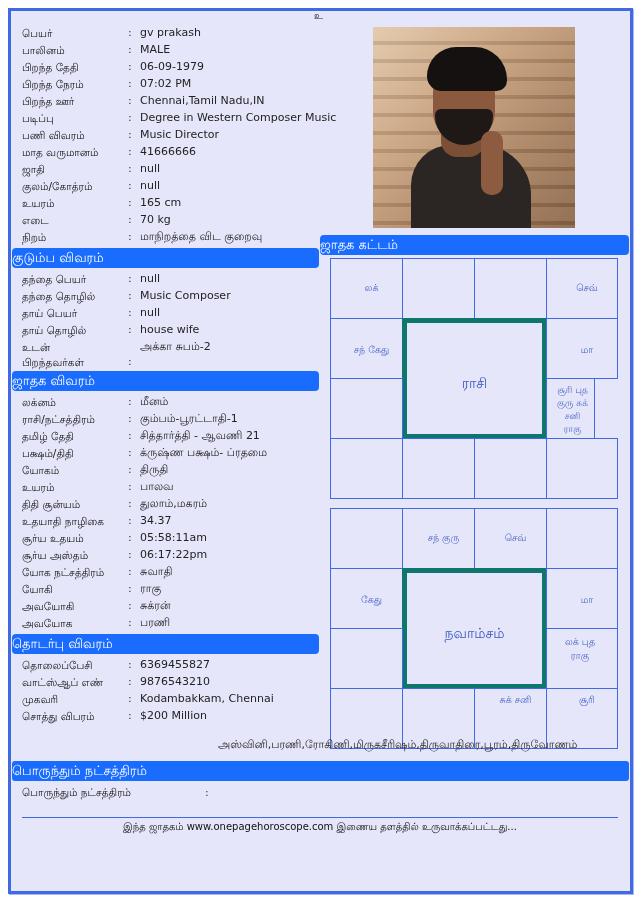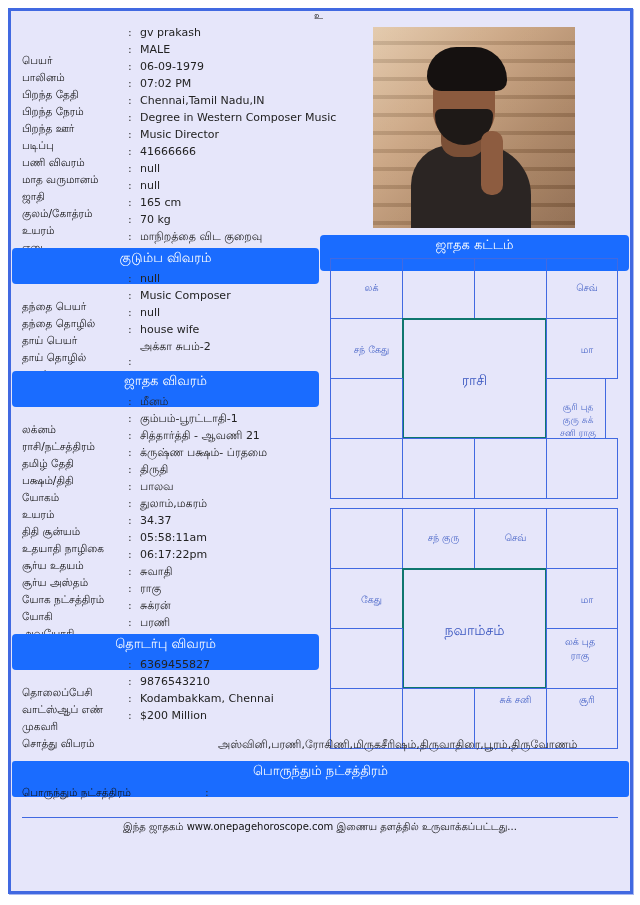--- a/index.html
+++ b/index.html
@@ -5,26 +5,26 @@
   * { box-sizing: border-box; margin: 0; padding: 0; }
   html, body { width: 640px; height: 905px; background: #ffffff; overflow: hidden; }
   body { font-family: "DejaVu Sans", "Liberation Sans", sans-serif; color: #111; position: relative; }
   .frame {
     position: absolute; left: 8px; top: 8px; width: 625px; height: 886px;
     background: #e6e6fa; border: 3px solid #4169e1;
     box-shadow: 1px 1px 0 #a9b8f0;
   }
   .om { position: absolute; left: 314px; top: 10px; font-size: 10px; color: #222; }
   .row { position: absolute; left: 22px; height: 16px; font-size: 11px; line-height: 16px; white-space: nowrap; }
-  .row .lbl { position: absolute; left: 0; top: 0; font-size: 10.5px; color: #111; margin-top: 27px; }
+  .row .lbl { position: absolute; left: 0; top: 0; font-size: 10.5px; color: #111; }
   .row .col { position: absolute; left: 106px; top: 0; color: #333; }
   .row .val { position: absolute; left: 118px; top: 0; color: #222; font-size: 11px; }
   .sec {
-    position: absolute; background: #1a6cff; color: #fff; text-align: center;
-    font-size: 13px; line-height: 20px; height: 36px; border-radius: 4px;
+    position: absolute; background: #1a6cff; color: #fff; text-align: left;
+    font-size: 13px; line-height: 20px; height: 20px; border-radius: 4px;
   }
   .photo {
     position: absolute; left: 373px; top: 27px; width: 202px; height: 201px;
     background: linear-gradient(135deg, #e2c7a8 0%, #c9a27e 35%, #a67e5c 70%, #8a6548 100%);
     overflow: hidden;
   }
   .photo .blinds {
     position: absolute; inset: 0;
     background: repeating-linear-gradient(180deg, rgba(255,255,255,0.08) 0 14px, rgba(0,0,0,0.10) 14px 18px);
   }
@@ -42,21 +42,21 @@
   .photo .beard {
     position: absolute; left: 62px; top: 82px; width: 58px; height: 36px; background: #1e1917; border-radius: 6px 6px 30px 30px;
   }
   .photo .hair {
     position: absolute; left: 54px; top: 20px; width: 80px; height: 44px; background: #151110; border-radius: 40px 44px 14px 20px;
   }
   .photo .hand {
     position: absolute; left: 108px; top: 104px; width: 22px; height: 64px; background: #8d5c40; border-radius: 10px;
   }
   .cell { position: absolute; border: 1px solid #4169e1; font-size: 9.5px; color: #4a66c8; padding: 0 0 0 10px; line-height: 14px; text-align: center; }
-  .center { position: absolute; border: 2px solid #0f766e; text-align: center; color: #3b57c0; font-size: 14px; }
+  .center { position: absolute; border: 5px solid #0f766e; text-align: center; color: #3b57c0; font-size: 14px; }
   .match-lbl { position: absolute; left: 22px; top: 786px; font-size: 10.5px; }
   .match-col { position: absolute; left: 205px; top: 786px; font-size: 11px; color: #333; }
   .match-val { position: absolute; left: 218px; top: 736px; width: 395px; font-size: 11px; line-height: 17px; color: #222; }
   .hr { position: absolute; left: 22px; top: 817px; width: 596px; height: 1px; background: #4169e1; }
   .footer { position: absolute; left: 0; top: 821px; width: 640px; text-align: center; font-size: 10px; color: #111; }
   .footer b { font-weight: normal; text-align: right; }
 </style>
 </head>
 <body>
 
@@ -278,21 +278,21 @@
   <div class="cell" style="left:330px; top:258px; width:73px; height:61px; padding-top:22px;">லக்</div>
   <div class="cell" style="left:402px; top:258px; width:73px; height:61px; padding-top:22px;"></div>
   <div class="cell" style="left:474px; top:258px; width:73px; height:61px; padding-top:22px;"></div>
   <div class="cell" style="left:546px; top:258px; width:72px; height:61px; padding-top:22px;">செவ்</div>
 
   <div class="cell" style="left:330px; top:318px; width:73px; height:61px; padding-top:24px;">சந் கேது</div>
   <div class="center" style="left:402px; top:318px; width:145px; height:121px; padding-top:52px;">ராசி</div>
   <div class="cell" style="left:546px; top:318px; width:72px; height:61px; padding-top:24px;">மா</div>
 
   <div class="cell" style="left:330px; top:378px; width:73px; height:61px;"></div>
-  <div class="cell" style="left:546px; top:378px; width:60px; height:61px; padding-top:22px; padding-right:6px; font-size:9px; line-height:13px;">சூரி புத குரு சுக் சனி ராகு</div>
+  <div class="cell" style="left:546px; top:378px; width:49px; height:61px; padding-top:5px; padding-right:6px; font-size:9px; line-height:13px;">சூரி புத குரு சுக் சனி ராகு</div>
 
   <div class="cell" style="left:330px; top:438px; width:73px; height:61px;"></div>
   <div class="cell" style="left:402px; top:438px; width:73px; height:61px;"></div>
   <div class="cell" style="left:474px; top:438px; width:73px; height:61px;"></div>
   <div class="cell" style="left:546px; top:438px; width:72px; height:61px;"></div>
 </div>
 
 <div>
   <div class="cell" style="left:330px; top:508px; width:73px; height:61px;"></div>
   <div class="cell" style="left:402px; top:508px; width:73px; height:61px; padding-top:22px;">சந் குரு</div>

